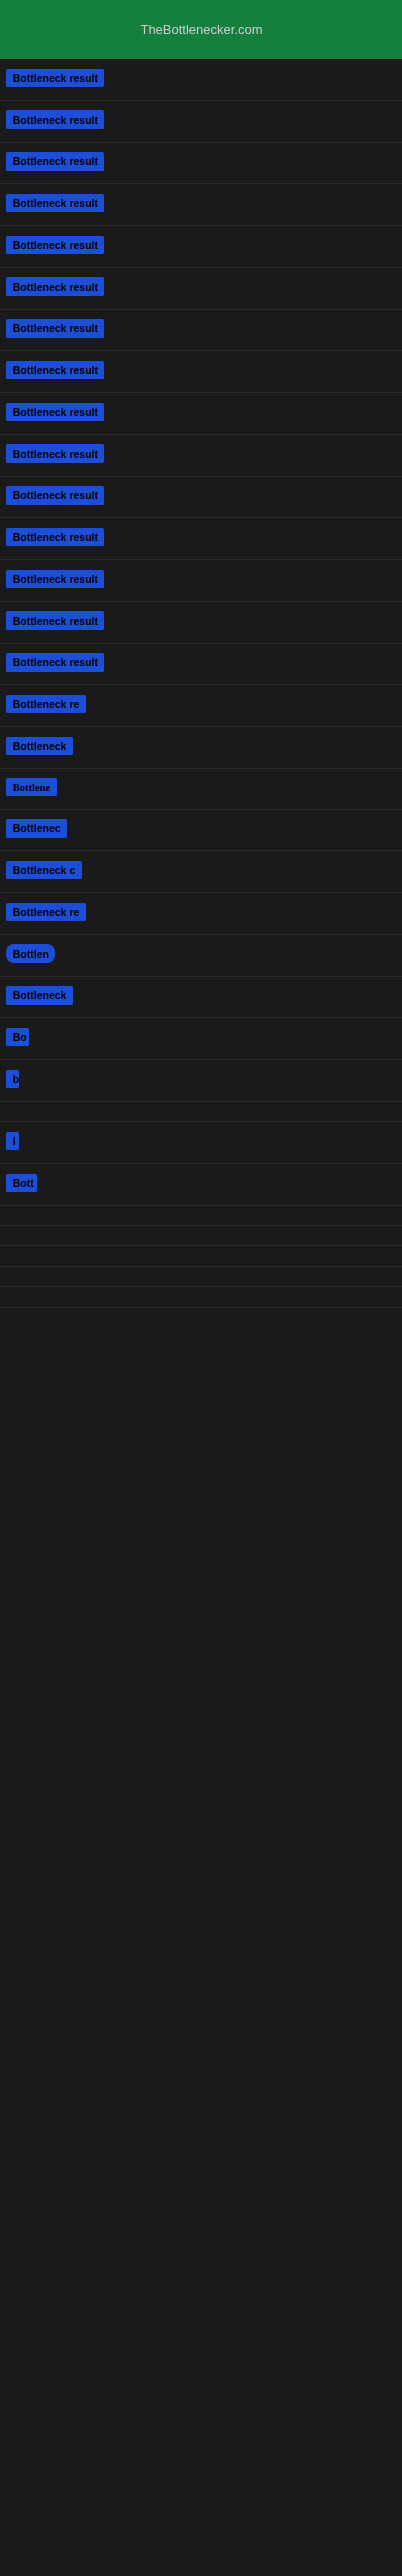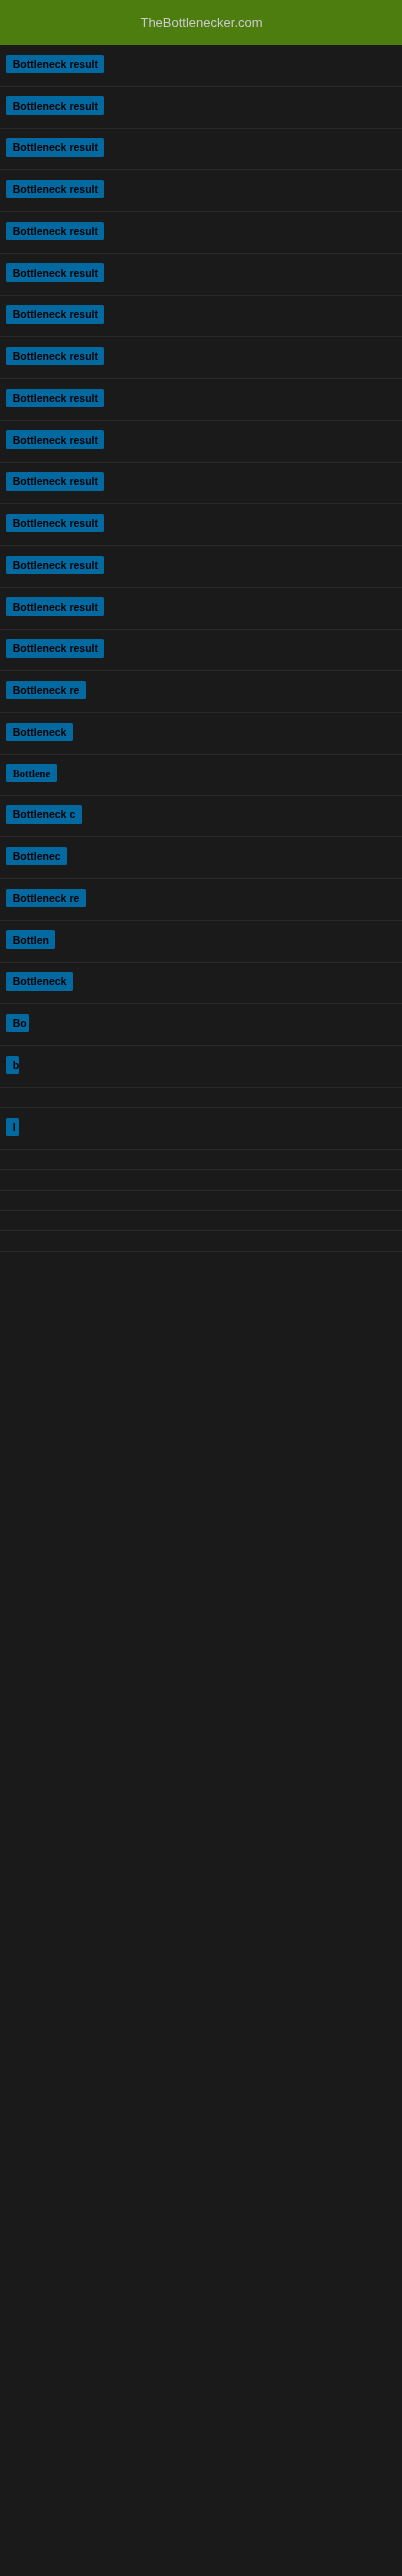--- a/index.html
+++ b/index.html
@@ -13,26 +13,26 @@
       width: 403px;
       min-height: 2576px;
       font-family: Arial, sans-serif;
       position: relative;
     }
 
     .site-title {
       text-align: center;
       color: #cccccc;
       font-size: 13px;
-      padding: 15px 0;
-      background-color: #4d7c0f;
+      padding: 22px 0;
+      background-color: #15803d;
     }
 
     .bottleneck-badge {
-      background-color: #0369a1;
+      background-color: #1d4ed8;
       color: #000;
       font-size: 10.5px;
       font-weight: bold;
       padding: 3.2px 6.4px;
       border-radius: 1.6px;
       display: inline-block;
       white-space: nowrap;
       overflow: hidden;
     }
 
@@ -60,28 +60,29 @@
     <div class="row"><span class="bottleneck-badge" style="max-width: 105px;">Bottleneck result</span></div>
     <div class="row"><span class="bottleneck-badge" style="max-width: 105px;">Bottleneck result</span></div>
     <div class="row"><span class="bottleneck-badge" style="max-width: 105px;">Bottleneck result</span></div>
     <div class="row"><span class="bottleneck-badge" style="max-width: 105px;">Bottleneck result</span></div>
     <div class="row"><span class="bottleneck-badge" style="max-width: 105px;">Bottleneck result</span></div>
     <div class="row"><span class="bottleneck-badge" style="max-width: 105px;">Bottleneck result</span></div>
     <div class="row"><span class="bottleneck-badge" style="max-width: 105px;">Bottleneck result</span></div>
     <div class="row"><span class="bottleneck-badge" style="max-width: 85px;">Bottleneck re</span></div>
     <div class="row"><span class="bottleneck-badge" style="max-width: 68px;">Bottleneck</span></div>
     <div class="row"><span class="bottleneck-badge" style="max-width: 58px; font-family: Liberation Serif, serif;">Bottlene</span></div>
+    <div class="row"><span class="bottleneck-badge" style="max-width: 63px;">Bottlenec</span></div>
     <div class="row"><span class="bottleneck-badge" style="max-width: 76px;">Bottleneck c</span></div>
-    <div class="row"><span class="bottleneck-badge" style="max-width: 63px;">Bottlenec</span></div>
     <div class="row"><span class="bottleneck-badge" style="max-width: 85px;">Bottleneck re</span></div>
-    <div class="row"><span class="bottleneck-badge" style="max-width: 52px;">Bottlen</span></div>
+    <div class="row"><span class="bottleneck-badge" style="max-width: 52px; border-radius: 8px;">Bottlen</span></div>
     <div class="row"><span class="bottleneck-badge" style="max-width: 68px;">Bottleneck</span></div>
     <div class="row"><span class="bottleneck-badge" style="max-width: 22.5px;">Bo</span></div>
     <div class="row"><span class="bottleneck-badge" style="max-width: 11.3px;">b</span></div>
     <div class="row"></div>
     <div class="row"><span class="bottleneck-badge" style="max-width: 6.4px;">l</span></div>
+    <div class="row"><span class="bottleneck-badge" style="max-width: 31px;">Bott</span></div>
     <div class="row"></div>
     <div class="row"></div>
     <div class="row"></div>
     <div class="row"></div>
     <div class="row"></div>
   </div>
 
 
 </body></html>

